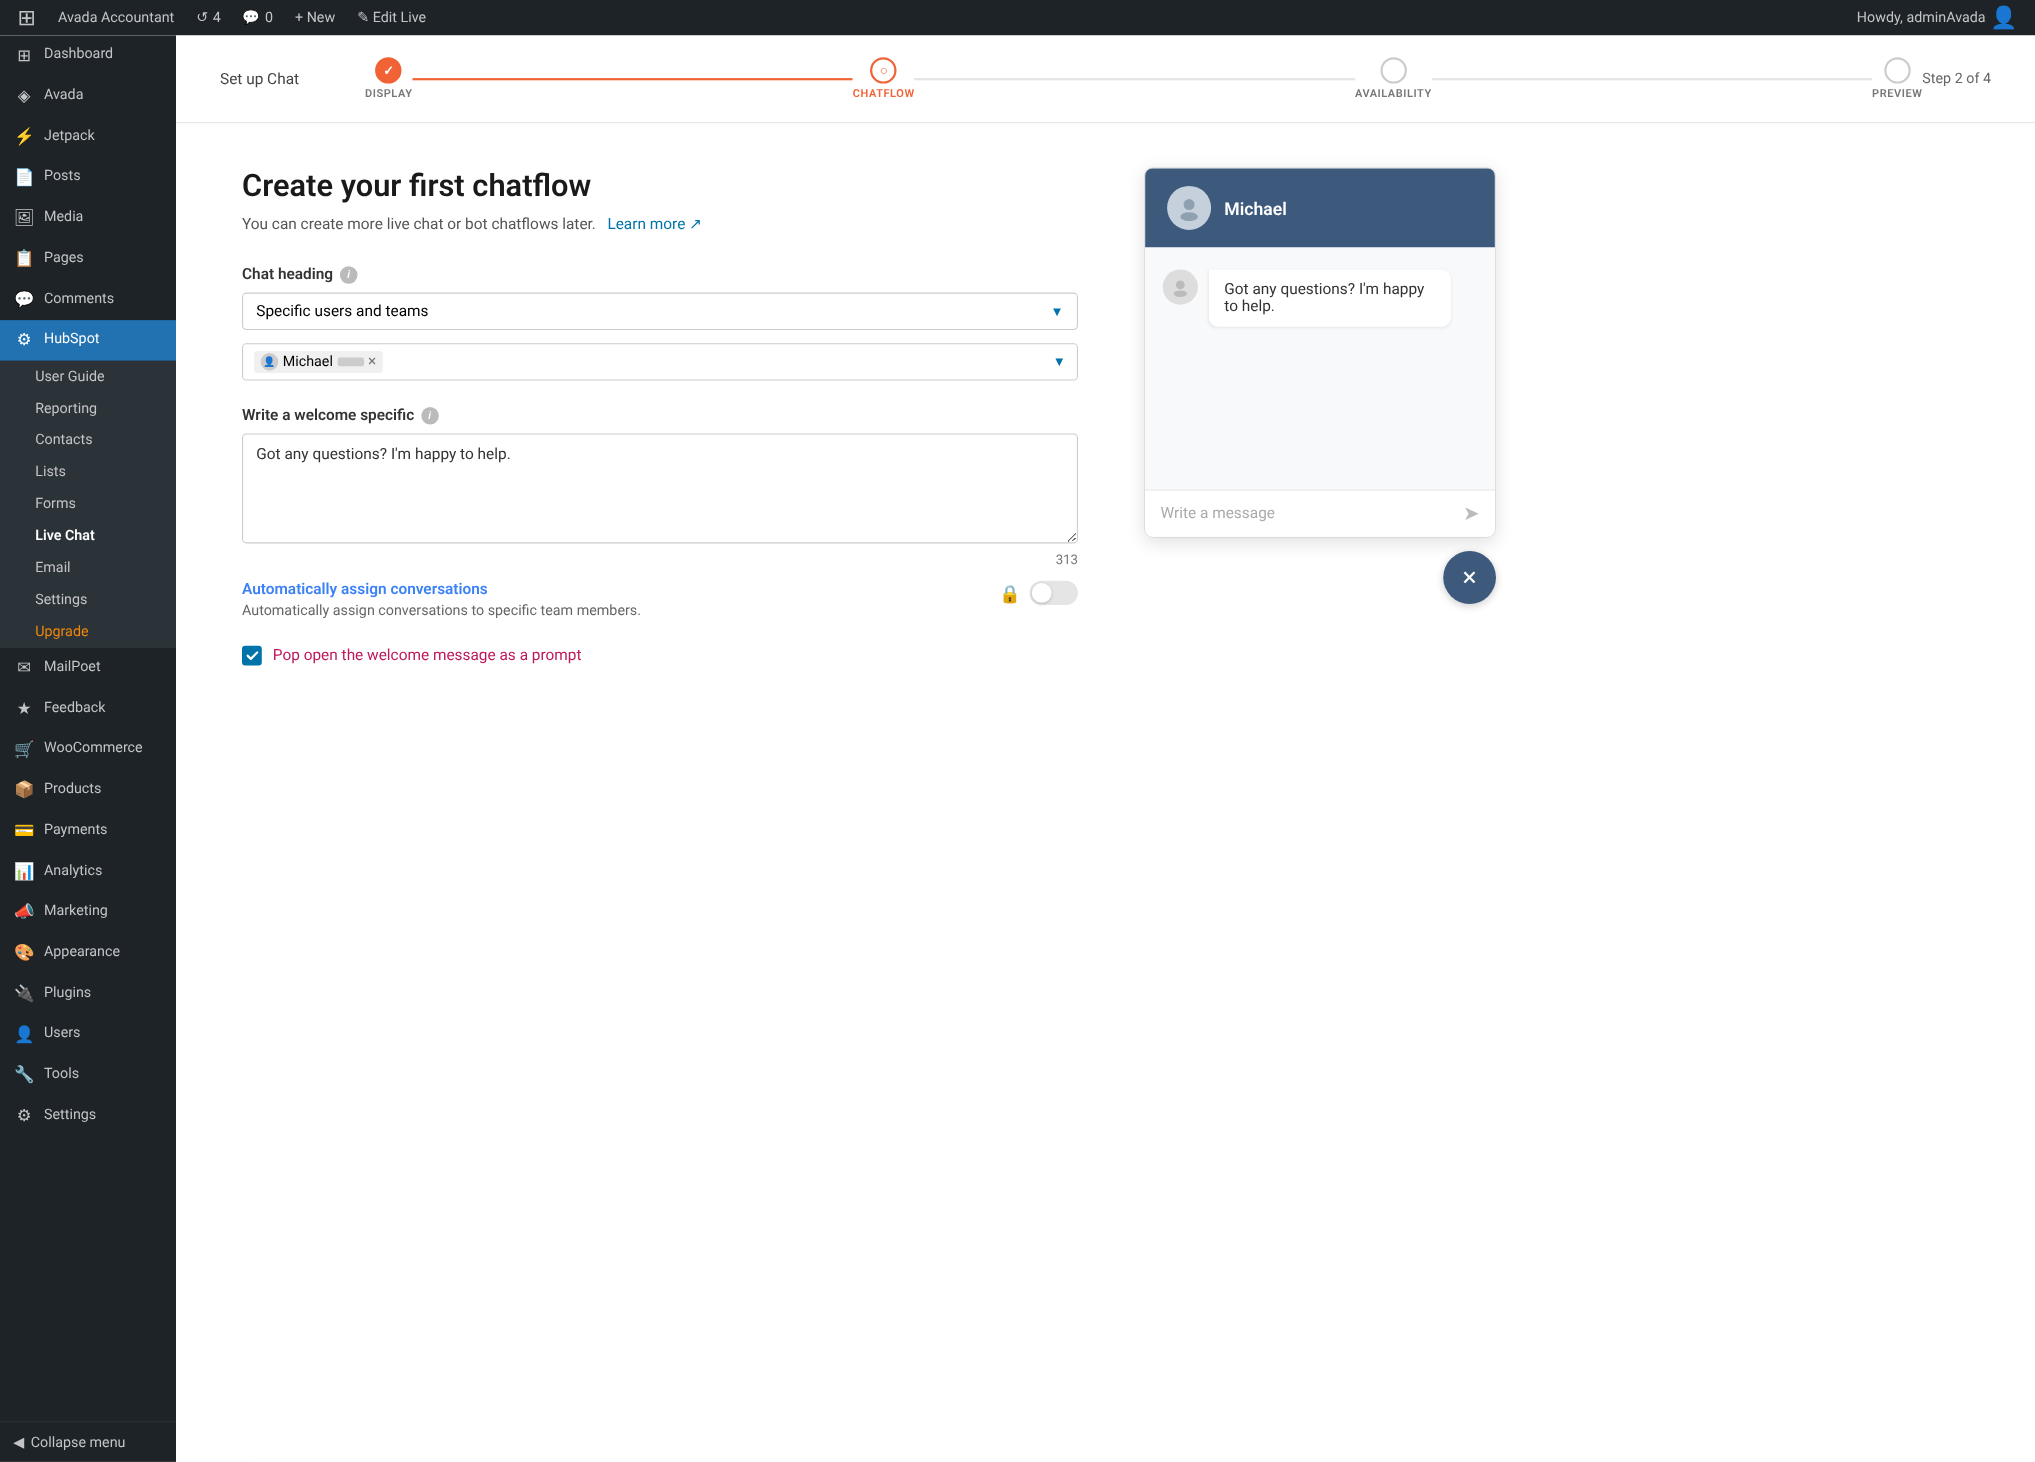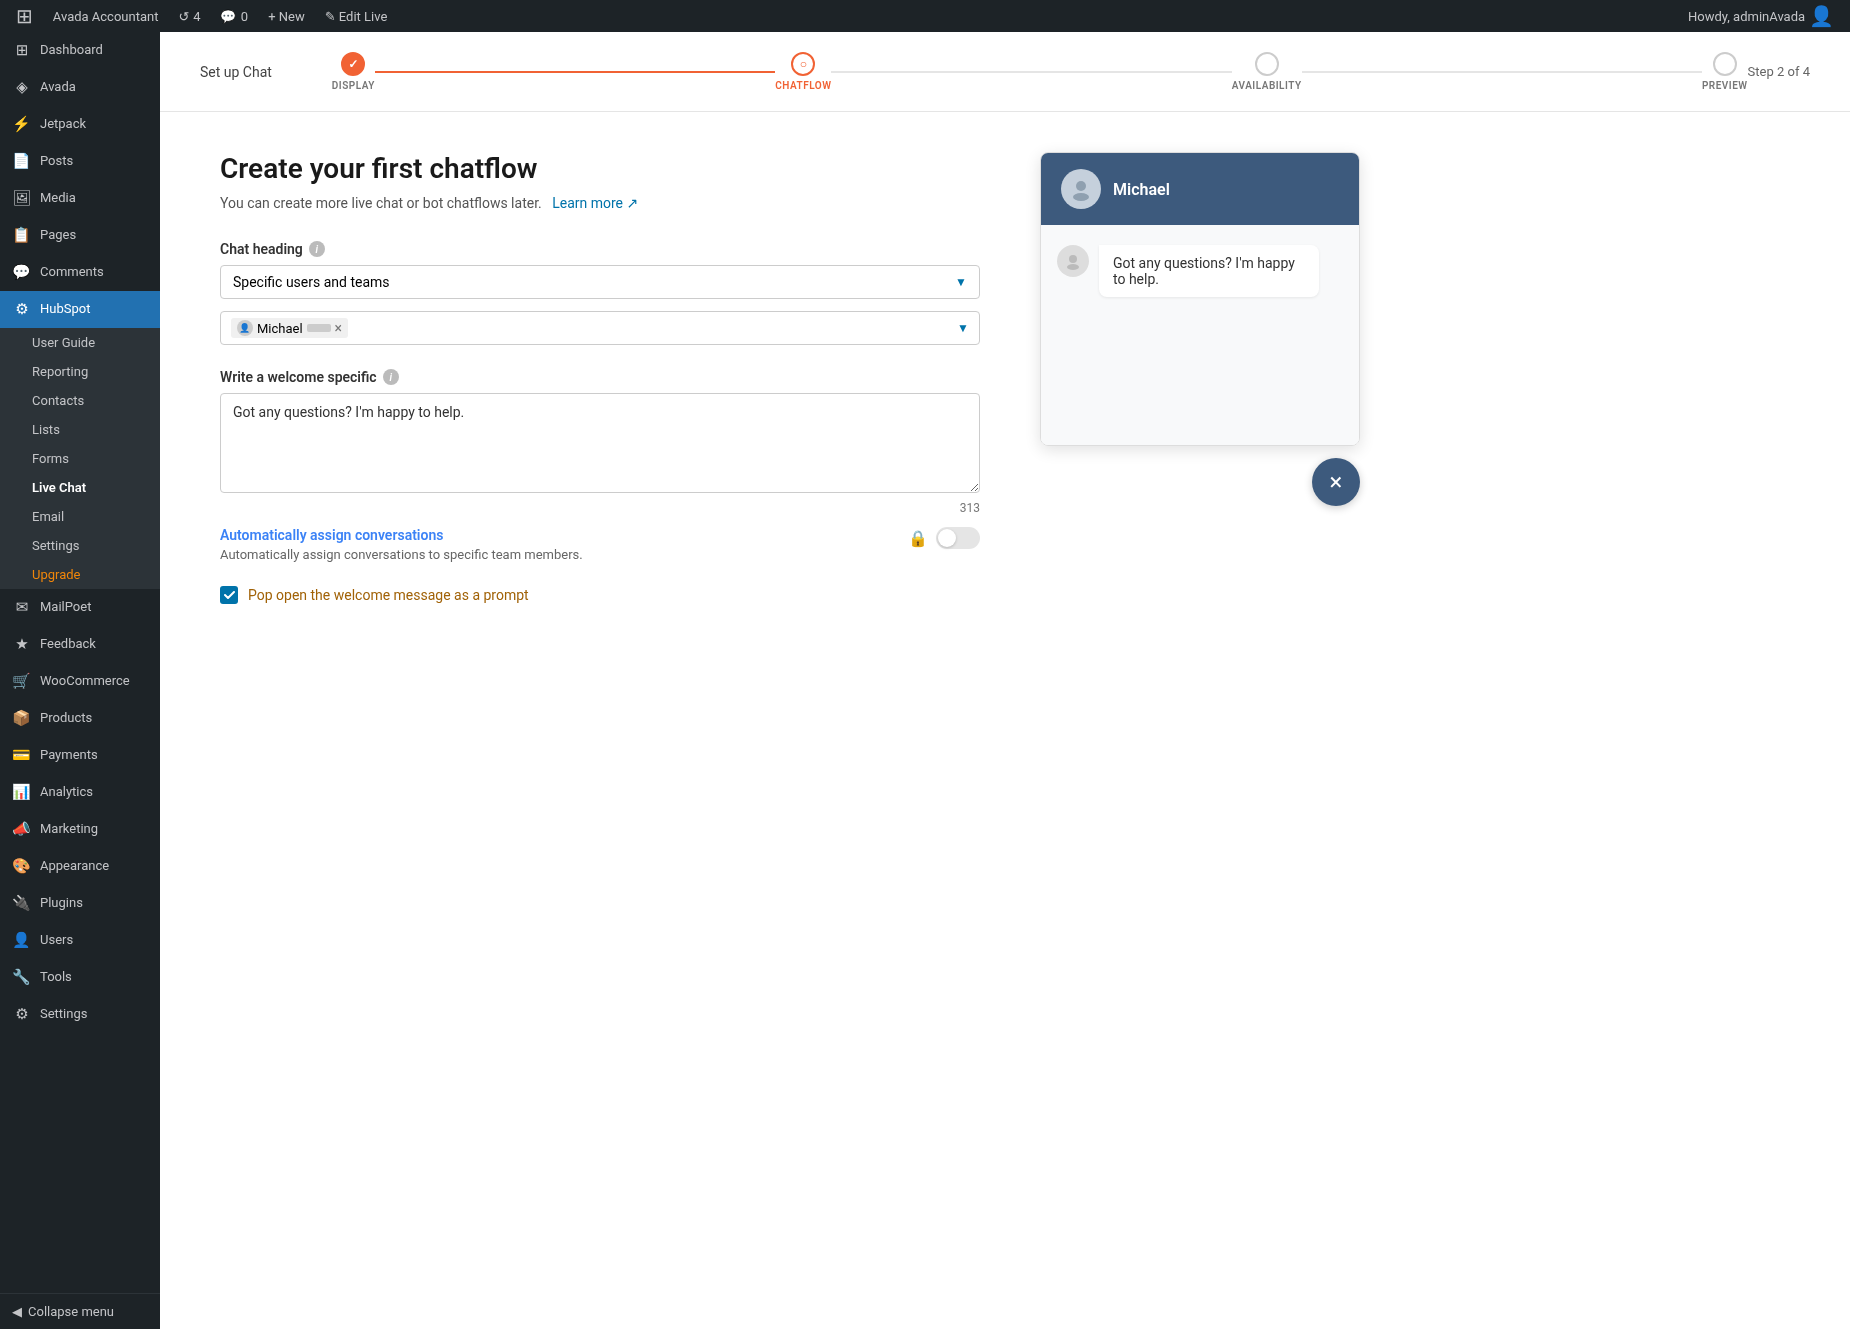--- a/index.html
+++ b/index.html
@@ -166,21 +166,21 @@
       box-shadow: 0 1px 3px rgba(0,0,0,0.2);
     }
 
     
     .checkbox-row { display: flex; align-items: center; gap: 10px; }
     .checkbox {
       width: 18px; height: 18px; background: #0073aa; border-radius: 3px;
       display: flex; align-items: center; justify-content: center;
       flex-shrink: 0; cursor: pointer;
     }
-    .checkbox-label { font-size: 14px; color: #a16207; }
+    .checkbox-label { font-size: 14px; color: #be185d; }
 
     
     .chat-preview {
       border: 1px solid #ddd; border-radius: 8px; overflow: hidden;
       box-shadow: 0 4px 16px rgba(0,0,0,0.12);
     }
     .chat-header {
       background: #3d5a7d;
       padding: 16px 20px;
       display: flex; align-items: center; gap: 12px;
@@ -474,20 +474,24 @@
                 <svg width="18" height="18" viewBox="0 0 18 18" fill="none">
                   <circle cx="9" cy="7" r="4" fill="#bbb"></circle>
                   <ellipse cx="9" cy="15" rx="6" ry="3" fill="#bbb"></ellipse>
                 </svg>
               </div>
               <div class="chat-bubble">
                 <span>Got any questions? I'm happy to help.</span>
               </div>
             </div>
           </div>
+          <div class="chat-input-row">
+            <span class="chat-input-field" style="color:#aaa;">Write a message</span>
+            <span class="send-icon">➤</span>
+          </div>
         </div>
         <div class="chat-close-btn">
           <span>×</span>
         </div>
       </div>
     </div>
   </div>
 </div>
 
 </body></html>

